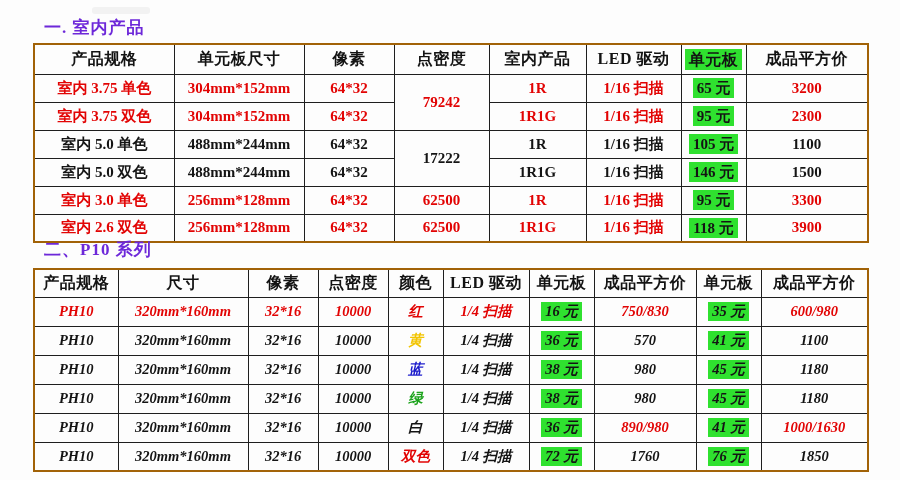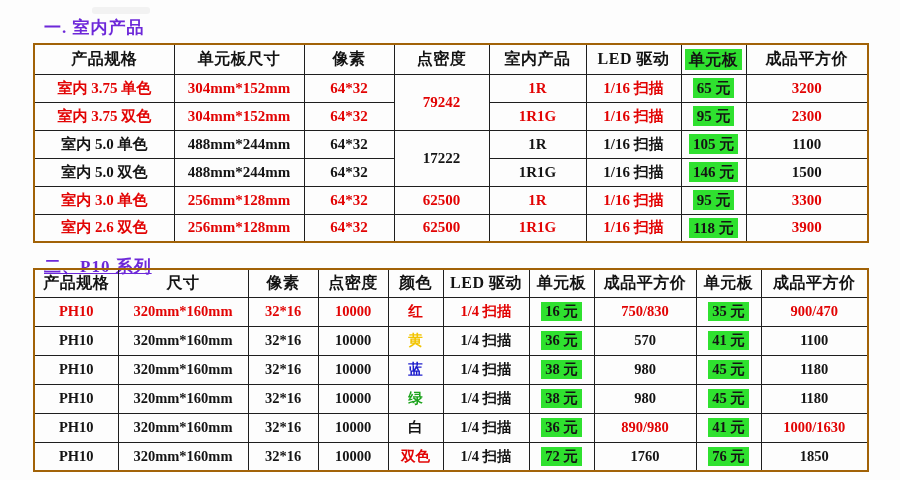--- a/index.html
+++ b/index.html
@@ -8,37 +8,37 @@
     background:#fdfdfd;
     font-family:"Liberation Serif","DejaVu Serif",serif;
     font-weight:bold;color:#141414;
   }
   .section-title{
     position:absolute;left:44px;
     font-size:17px;font-weight:bold;color:#6d28d9;
     letter-spacing:1px;white-space:nowrap;
   }
   #title-1{top:16px;}
-  #title-2{top:255px;text-decoration:underline;}
+  #title-2{top:238px;}
   .table-mount{position:absolute;left:33px;}
   #mount-0{top:43px;}
   #mount-1{top:268px;}
   table.grid{
     border-collapse:collapse;table-layout:fixed;width:834px;
     border:2px solid #a16207;
   }
   .grid th,.grid td{
     border:1.5px solid #1e1e1e;
     text-align:center;vertical-align:middle;
     padding:0;overflow:hidden;white-space:nowrap;
     font-weight:bold;
   }
   .grid th{font-size:16px;color:#131313;letter-spacing:0.5px;}
   #mount-0 .grid td{font-size:15px;}
-  #mount-1 .grid td{font-size:14.5px;}
+  #mount-1 .grid td{font-size:14.5px;font-style:italic;}
   #mount-0 thead tr{height:30px;}
   #mount-0 tbody tr{height:28px;}
   #mount-1 thead tr{height:28px;}
   #mount-1 tbody tr{height:29px;}
   .c-red{color:#e20404;margin-top:11px;}
   .c-black{color:#141414;}
   .c-yellow{color:#f2c400;}
   .c-blue{color:#1a1acb;}
   .c-green{color:#1ca31c;}
   .hl{
@@ -181,21 +181,21 @@
         <tr>
           <td><span class="c-red">PH10</span></td>
           <td><span class="c-red">320mm*160mm</span></td>
           <td><span class="c-red">32*16</span></td>
           <td><span class="c-red">10000</span></td>
           <td><span class="c-red">红</span></td>
           <td><span class="c-red">1/4 扫描</span></td>
           <td><span class="hl c-black">16 元</span></td>
           <td><span class="c-red">750/830</span></td>
           <td><span class="hl c-black">35 元</span></td>
-          <td><span class="c-red">900/470</span></td>
+          <td><span class="c-red">600/980</span></td>
         </tr>
         <tr>
           <td><span class="c-black">PH10</span></td>
           <td><span class="c-black">320mm*160mm</span></td>
           <td><span class="c-black">32*16</span></td>
           <td><span class="c-black">10000</span></td>
           <td><span class="c-yellow">黄</span></td>
           <td><span class="c-black">1/4 扫描</span></td>
           <td><span class="hl c-black">36 元</span></td>
           <td><span class="c-black">570</span></td>

